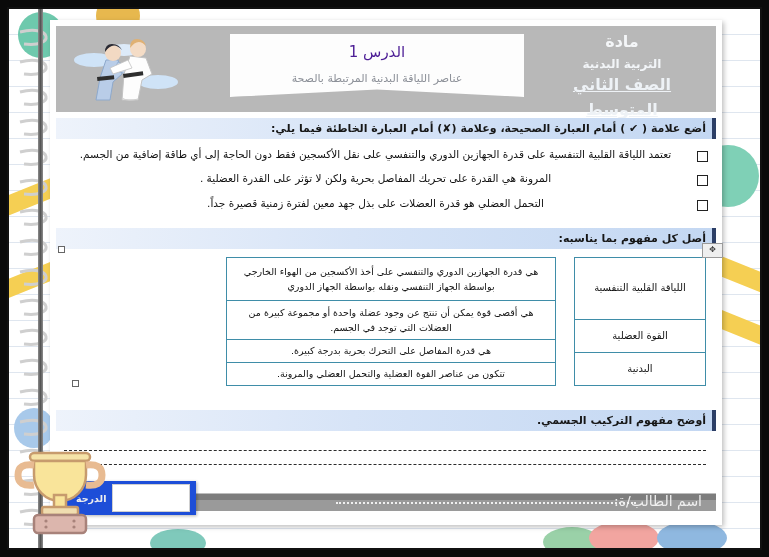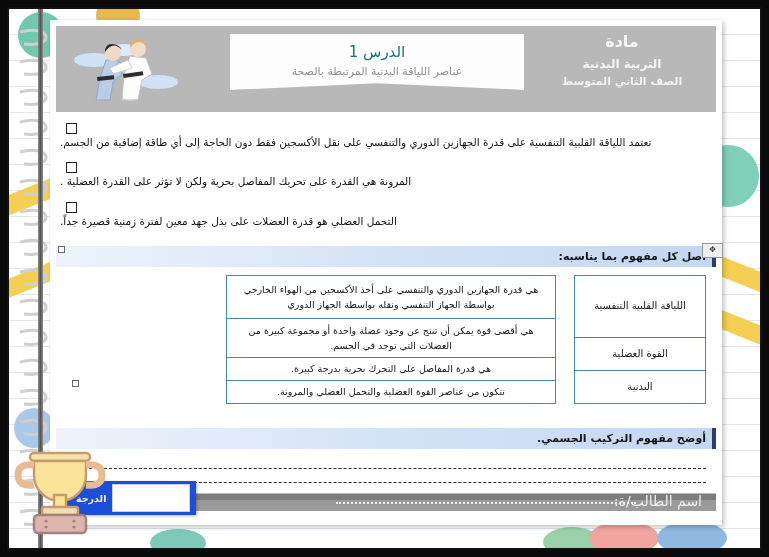--- a/index.html
+++ b/index.html
@@ -154,42 +154,43 @@
     font-size: 16px;
     font-weight: bold;
     color: #f4f6f8;
   }
   .hdr-left .l2 {
     font-size: 12px;
     font-weight: bold;
     color: #f2f5f8;
   }
   .hdr-left .l3 {
-    font-size: 11px;
+    font-size: 16px;
     font-weight: bold;
     color: #eef2f6;
+    text-decoration: underline;
   }
 
   .hdr-title {
     position: absolute;
     right: 192px;
     top: 8px;
     width: 294px;
     background: #fdfdfd;
     box-shadow: 1px 1px 3px rgba(0,0,0,0.3);
     text-align: center;
     padding: 9px 4px 12px 4px;
     box-sizing: border-box;
     clip-path: polygon(0 0, 100% 0, 100% 100%, 50% 88%, 0 100%);
   }
   .hdr-title .t1 {
     font-size: 15px;
-    color: #0f766e;
+    color: #4c1d95;
     letter-spacing: 2px;
-    margin-bottom: 4px;
+    margin-bottom: 11px;
   }
   .hdr-title .t2 {
     font-size: 11px;
     color: #8c9098;
   }
 
   .hdr-art {
     position: absolute;
     left: 10px;
     top: 4px;
@@ -219,22 +220,21 @@
     background: #2c3e66;
   }
 
   
   .stmts {
     margin: 7px 14px 0 10px;
     text-align: right;
   }
   .stmt {
     display: flex;
-    flex-direction: column;
-    align-items: flex-end;
+    align-items: center;
     margin-bottom: 7px;
     font-size: 10.5px;
     color: #111;
     line-height: 1.65;
   }
   .cbox {
     flex: 0 0 auto;
     width: 9px;
     height: 9px;
     border: 1px solid #222;
@@ -446,20 +446,23 @@
 
         <path d="M64 26 L58 44 L56 70 L72 70 L76 50 L86 44 L80 28 Z" fill="#fdfdfd" stroke="#c3c3c3" stroke-width="1"></path>
         <path d="M62 30 L44 38 L47 44 L66 38 Z" fill="#ffffff" stroke="#c3c3c3" stroke-width="0.8"></path>
         <rect x="57" y="44" width="20" height="4" fill="#2e2e2e" transform="rotate(-8 57 44)"></rect>
         <circle cx="72" cy="19" r="8" fill="#f4dcc6"></circle>
         <path d="M64 18 q8 -11 16 -2 q-2 -7 -9 -7 q-7 0 -7 9z" fill="#e0b173"></path>
         <path d="M56 68 q6 4 16 1" stroke="#d0d0d0" stroke-width="1" fill="none"></path>
       </svg>
     </div>
 
+    <div class="qbar" style="margin-top:6px">
+      <span>أضع علامة ( ✔ ) أمام العبارة الصحيحة، وعلامة (✘) أمام العبارة الخاطئة فيما يلي:</span>
+    </div>
 
     <div class="stmts">
       <div class="stmt">
         <span class="cbox"></span>
         <span class="stmt-text">تعتمد اللياقة القلبية التنفسية على قدرة الجهازين الدوري والتنفسي على نقل الأكسجين فقط دون الحاجة إلى أي طاقة إضافية من الجسم.</span>
       </div>
       <div class="stmt">
         <span class="cbox"></span>
         <span class="stmt-text">المرونة هي القدرة على تحريك المفاصل بحرية ولكن لا تؤثر على القدرة العضلية .</span>
       </div>

